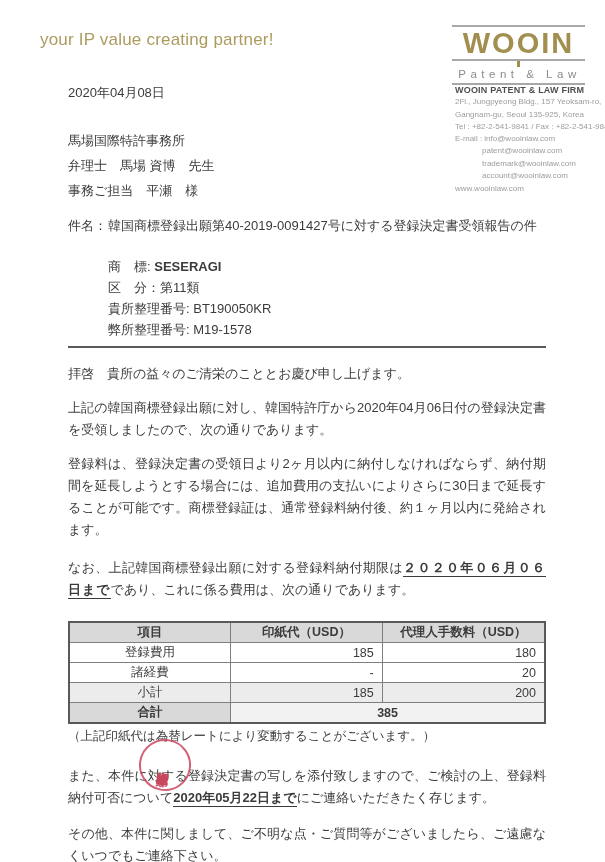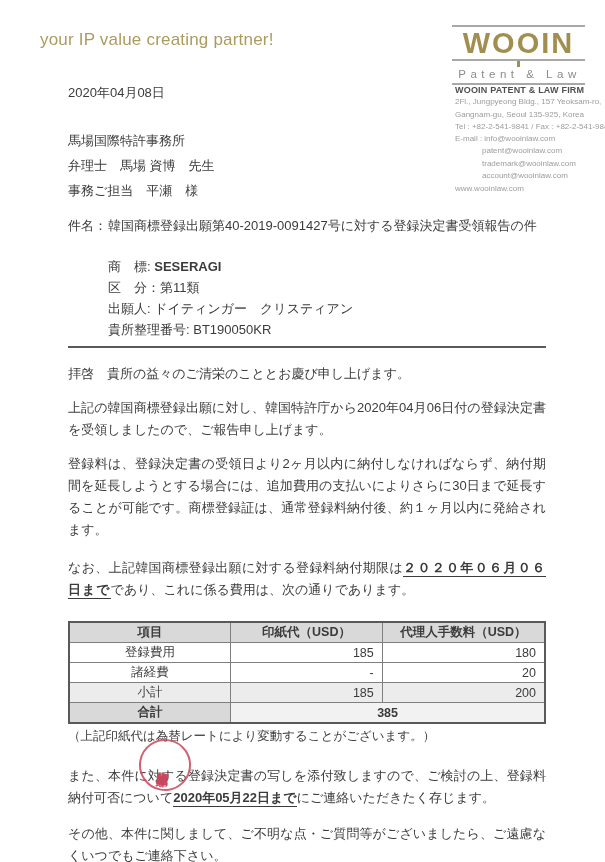--- a/index.html
+++ b/index.html
@@ -130,29 +130,29 @@
     </div>
 
     <div class="subject-row">
       <span class="subject-label">件名：</span>
       <span>韓国商標登録出願第40-2019-0091427号に対する登録決定書受領報告の件</span>
     </div>
 
     <div class="subject-details">
       <div><span>商　標: </span><span class="bold">SESERAGI</span></div>
       <div>区　分：第11類</div>
-      <div>出願人: ドイティンガー　クリスティアン</div>
       <div>貴所整理番号: BT190050KR</div>
+      <div>弊所整理番号: M19-1578</div>
     </div>
 
     <div class="sep"></div>
 
     <div class="para greeting">拝啓　貴所の益々のご清栄のこととお慶び申し上げます。</div>
 
-    <div class="para p1">上記の韓国商標登録出願に対し、韓国特許庁から2020年04月06日付の登録決定書を受領しましたので、ご報告申し上げます。</div>
+    <div class="para p1">上記の韓国商標登録出願に対し、韓国特許庁から2020年04月06日付の登録決定書を受領しましたので、次の通りであります。</div>
 
     <div class="para p2">登録料は、登録決定書の受領日より2ヶ月以内に納付しなければならず、納付期間を延長しようとする場合には、追加費用の支払いによりさらに30日まで延長することが可能です。商標登録証は、通常登録料納付後、約１ヶ月以内に発給されます。</div>
 
     <div class="para p3"><span>なお、上記韓国商標登録出願に対する登録料納付期限は</span><span class="deadline wide">２０２０年０６月０６日まで</span><span>であり、これに係る費用は、次の通りであります。</span></div>
 
     <table class="fees">
       <tbody>
           <tr>
         <th style="width:160px">項目</th>
         <th style="width:150px">印紙代（USD）</th>

